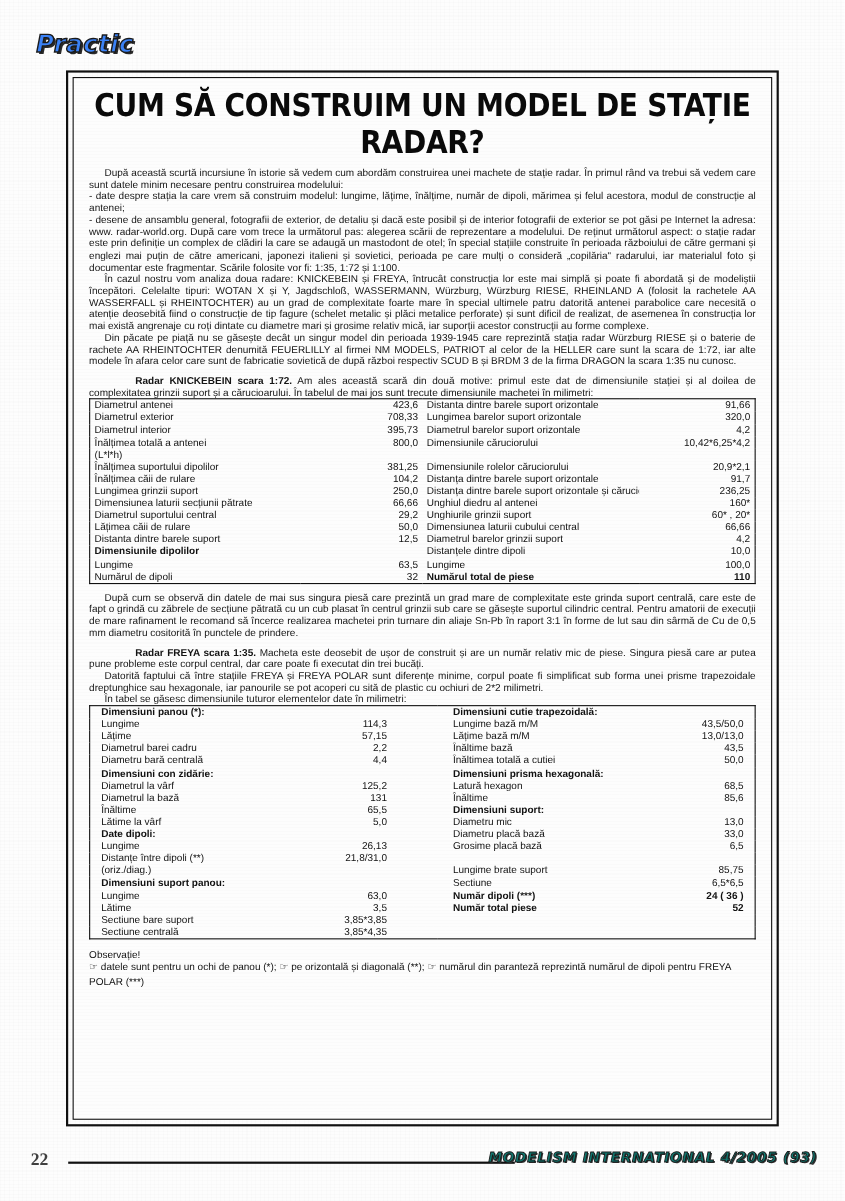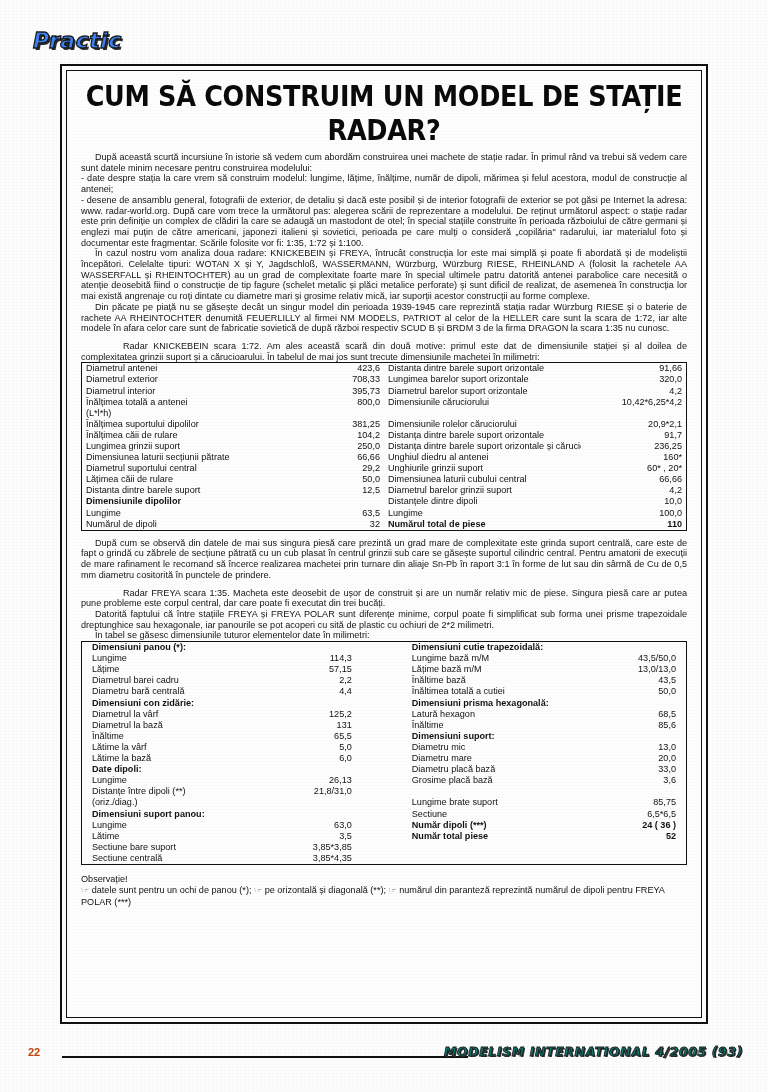--- a/index.html
+++ b/index.html
@@ -80,21 +80,21 @@
     font-size: 9.1px;
     line-height: 10.7px;
     margin: 0;
     text-align: justify;
     text-justify: inter-word;
     color: #141414;
     hyphens: none;
   }
   p.body + p.body { margin-top: 0; }
   .indent { text-indent: 14px; }
-  .lead-in { font-weight: normal; padding-left: 42px; }
+  .lead-in { font-weight: bold; padding-left: 42px; }
   .gap { height: 7px; }
 
   
   table.dim {
     width: 100%;
     border-collapse: collapse;
     font-size: 9.1px;
     line-height: 11.1px;
     table-layout: fixed;
     border: 1px solid #111;
@@ -136,24 +136,24 @@
     position: absolute;
     left: 0;
     right: 0;
     top: 1046px;
     height: 34px;
   }
   .page-num {
     position: absolute;
     left: 28px;
     top: 0px;
-    font-family: Liberation Sans, sans-serif;
+    font-family: Liberation Serif, serif;
     font-weight: bold;
-    font-size: 11px;
-    color: #c2410c;
+    font-size: 16px;
+    color: #404040;
   }
   .rule {
     position: absolute;
     left: 62px;
     right: 300px;
     top: 10px;
     border-top: 2px solid #111;
   }
   .mag {
     position: absolute;
@@ -354,36 +354,30 @@
               <td class="lbl2 sub">Dimensiuni suport:</td>
               <td class="val2 sub">&nbsp;</td>
             </tr>
             <tr>
               <td class="lbl">Lătime la vârf</td>
               <td class="val">5,0</td>
               <td class="lbl2">Diametru mic</td>
               <td class="val2">13,0</td>
             </tr>
             <tr>
-              <td class="lbl">Lătime la bază</td>
-              <td class="val">6,0</td>
-              <td class="lbl2">Diametru mare</td>
-              <td class="val2">20,0</td>
-            </tr>
-            <tr>
               <td class="lbl sub">Date dipoli:</td>
               <td class="val sub">&nbsp;</td>
               <td class="lbl2">Diametru placă bază</td>
               <td class="val2">33,0</td>
             </tr>
             <tr>
               <td class="lbl">Lungime</td>
               <td class="val">26,13</td>
               <td class="lbl2">Grosime placă bază</td>
-              <td class="val2">3,6</td>
+              <td class="val2">6,5</td>
             </tr>
             <tr>
               <td class="lbl">Distanțe între dipoli (**)</td>
               <td class="val">21,8/31,0</td>
               <td class="lbl2">&nbsp;</td>
               <td class="val2">&nbsp;</td>
             </tr>
             <tr>
               <td class="lbl">(oriz./diag.)</td>
               <td class="val">&nbsp;</td>

